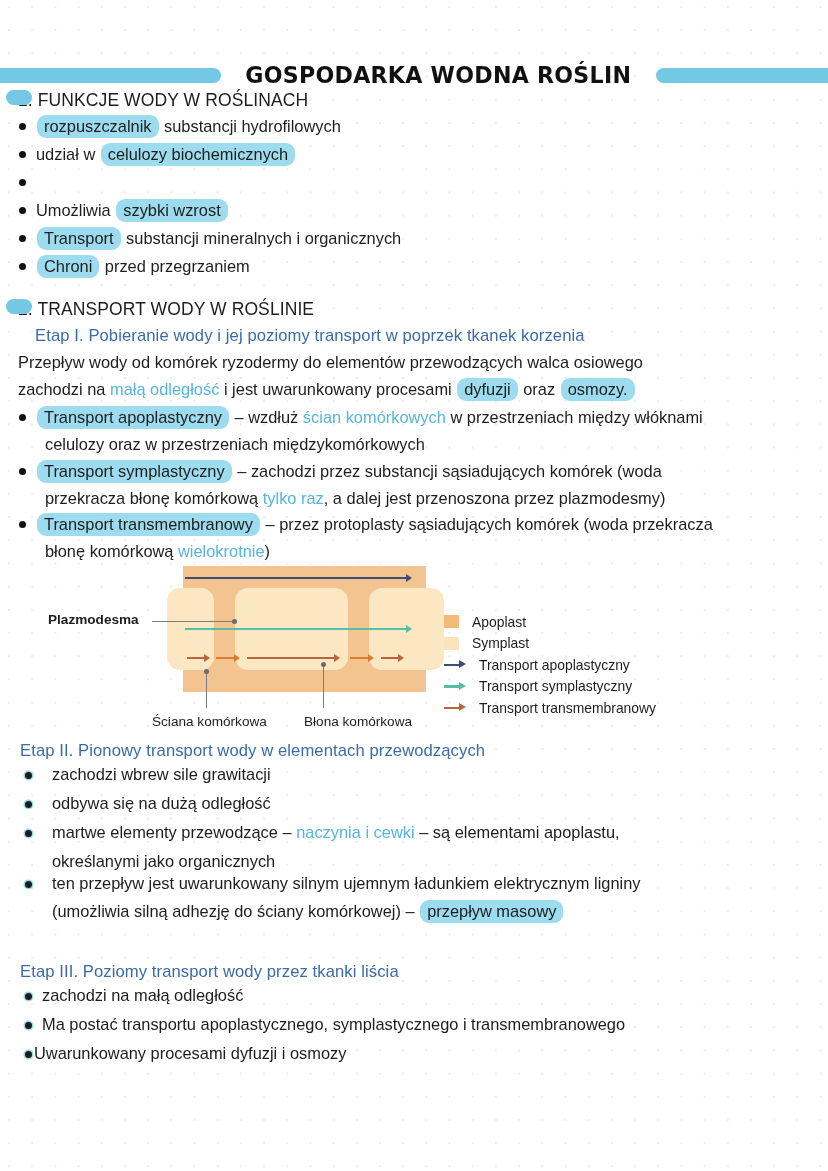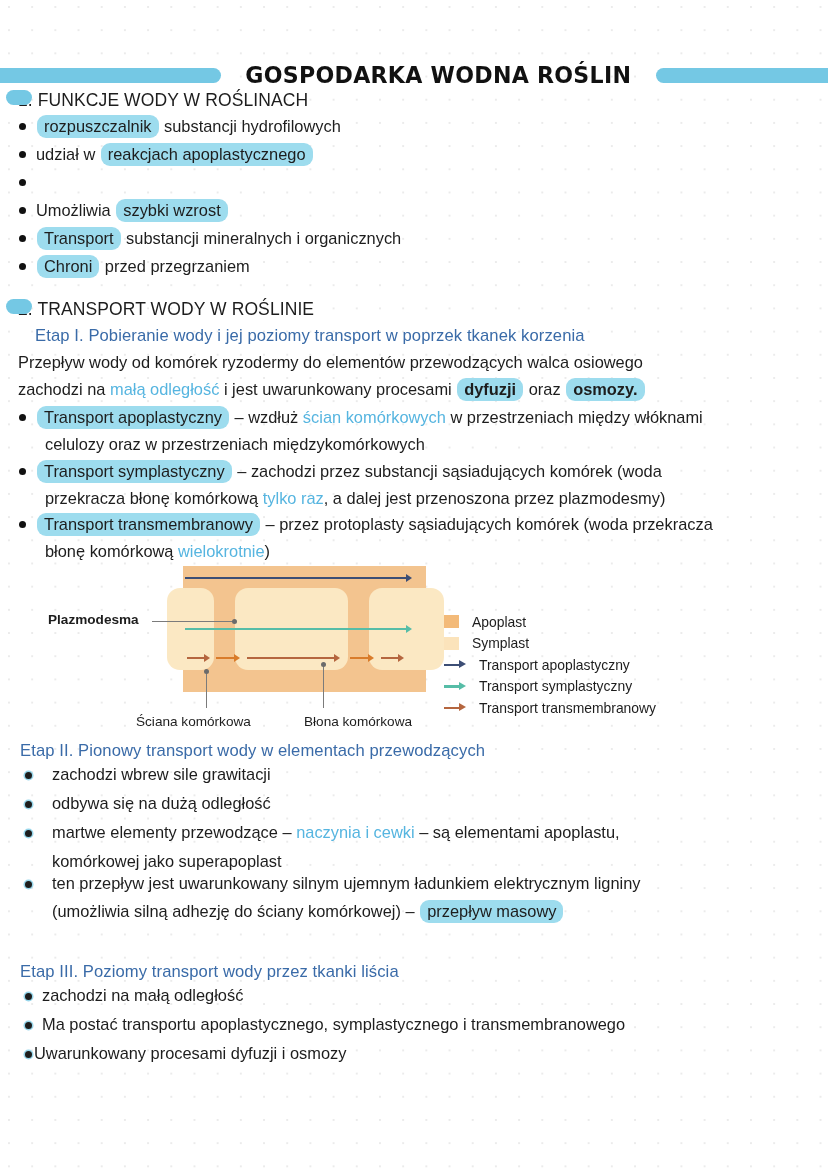--- a/index.html
+++ b/index.html
@@ -100,21 +100,21 @@
 
   
   .hl {
     background: #9ddcee;
     border-radius: 9px;
     padding: 2px 7px 3px 7px;
     margin: 0 1px;
     box-decoration-break: clone;
     -webkit-box-decoration-break: clone;
   }
-  .hl.bold { font-weight: bold; margin-top: 40px; }
+  .hl.bold { font-weight: normal; margin-top: 40px; }
   .blu { color: #56b5e0; }
 
   .etap {
     font-size: 16.6px;
     color: #3a6ba8;
     letter-spacing: 0.1px;
   }
 
   
   #diagram {
@@ -218,21 +218,21 @@
     <span>1. FUNKCJE WODY W ROŚLINACH</span>
   </div>
 
   <span class="bullet-dot" style="left:19px; top:123px;"></span>
   <div class="abs line" style="left:36px; top:118px;text-align:right;">
     <span class="hl">rozpuszczalnik</span><span> substancji hydrofilowych</span>
   </div>
 
   <span class="bullet-dot" style="left:19px; top:151px;"></span>
   <div class="abs line" style="left:36px; top:146px;">
-    <span>udział w </span><span class="hl">reakcjach apoplastycznego</span>
+    <span>udział w </span><span class="hl">celulozy biochemicznych</span>
   </div>
 
   <span class="bullet-dot" style="left:19px; top:179px;"></span>
 
   <span class="bullet-dot" style="left:19px; top:207px;"></span>
   <div class="abs line" style="left:36px; top:202px;">
     <span>Umożliwia </span><span class="hl">szybki wzrost</span>
   </div>
 
   <span class="bullet-dot" style="left:19px; top:235px;"></span>
@@ -312,21 +312,21 @@
     <div class="arrow-line" style="left:198px; top:91px; width:18px; background:#b5663f;"></div>
     <div class="arrow-head" style="left:215px; top:88px; border-left-color:#b5663f;"></div>
   </div>
 
   <div class="dg-label" style="left:48px; top:612px;font-weight:bold;">Plazmodesma</div>
   <div class="lead-line" style="left:152px; top:621px; width:82px; height:1.4px;"></div>
   <span class="lead-dot" style="left:232px; top:619px;"></span>
 
   <div class="lead-line" style="left:206px; top:672px; width:1.4px; height:36px;"></div>
   <span class="lead-dot" style="left:204px; top:669px;"></span>
-  <div class="dg-label" style="left:136px; top:714px;">Ściana komórkowa</div>
+  <div class="dg-label" style="left:152px; top:714px;">Ściana komórkowa</div>
 
   <div class="lead-line" style="left:323px; top:665px; width:1.4px; height:43px;"></div>
   <span class="lead-dot" style="left:321px; top:662px;"></span>
   <div class="dg-label" style="left:304px; top:714px;">Błona komórkowa</div>
 
   <div id="legend">
     <div class="lg-row">
       <span class="lg-swatch" style="background:#f3ba79;"></span>
       <span class="lg-text">Apoplast</span>
     </div>
@@ -362,21 +362,21 @@
   <span class="bullet-dot blue" style="left:25px; top:772px;"></span>
   <div class="abs line" style="left:52px; top:766px;">zachodzi wbrew sile grawitacji</div>
 
   <span class="bullet-dot blue" style="left:25px; top:801px;"></span>
   <div class="abs line" style="left:52px; top:795px;">odbywa się na dużą odległość</div>
 
   <span class="bullet-dot blue" style="left:25px; top:830px;"></span>
   <div class="abs line" style="left:52px; top:824px;">
     <span>martwe elementy przewodzące – </span><span class="blu">naczynia i cewki</span><span> – są elementami apoplastu,</span>
   </div>
-  <div class="abs line" style="left:52px; top:853px;">komórkowej jako superapoplast</div>
+  <div class="abs line" style="left:52px; top:853px;">określanymi jako organicznych</div>
 
   <span class="bullet-dot blue" style="left:25px; top:881px;"></span>
   <div class="abs line" style="left:52px; top:875px;">ten przepływ jest uwarunkowany silnym ujemnym ładunkiem elektrycznym ligniny</div>
   <div class="abs line" style="left:52px; top:903px;">
     <span>(umożliwia silną adhezję do ściany komórkowej) – </span><span class="hl">przepływ masowy</span>
   </div>
 
   <div class="abs etap" style="left:20px; top:962px;">Etap III. Poziomy transport wody przez tkanki liścia</div>
 
   <span class="bullet-dot blue" style="left:25px; top:993px;"></span>

